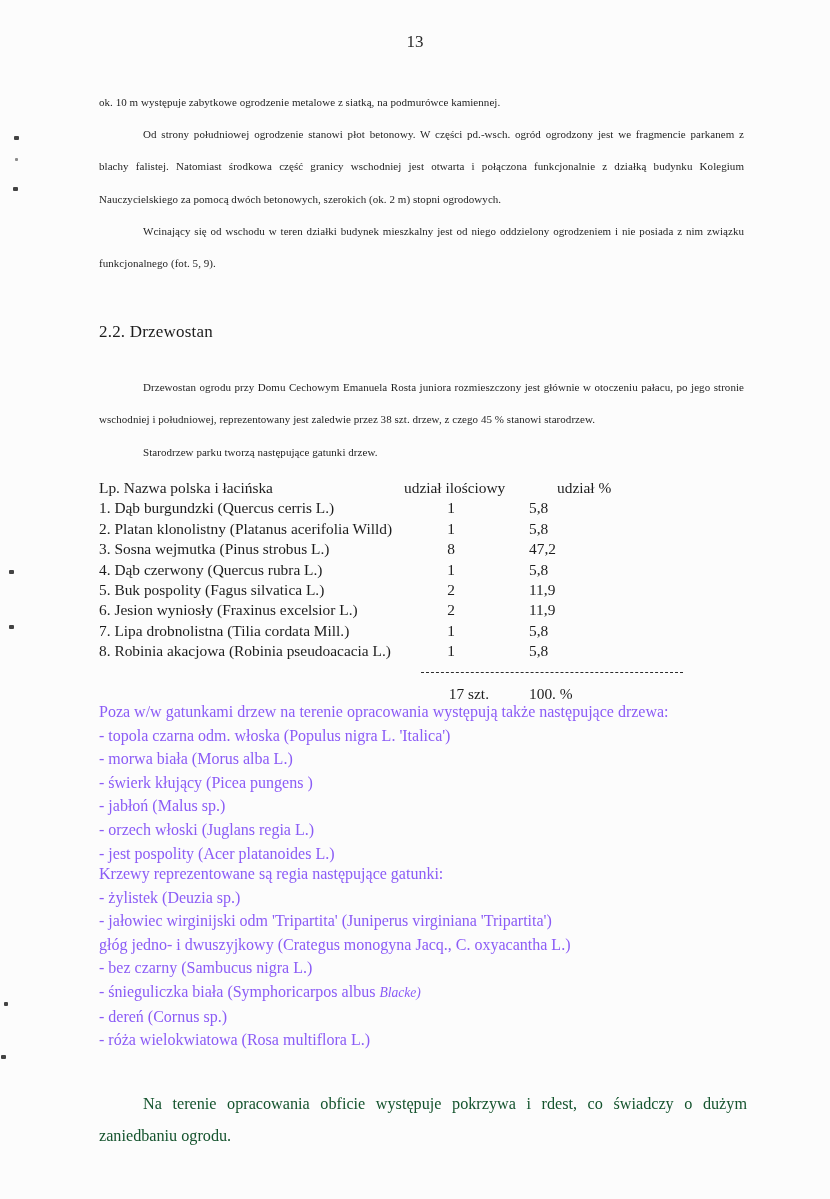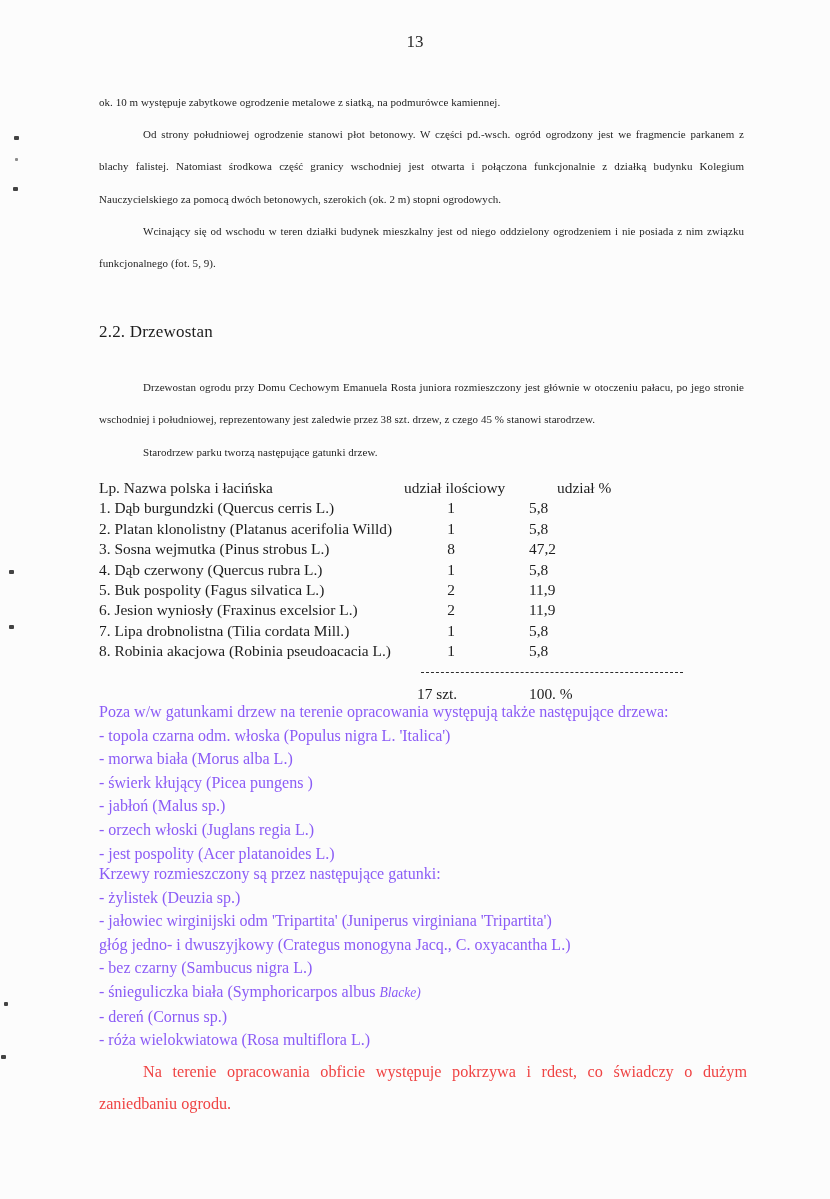--- a/index.html
+++ b/index.html
@@ -116,21 +116,21 @@
     border-top: 1.4px dashed #2b2b2b;
   }
   .total-row {
     position: relative;
     height: 22px;
     white-space: nowrap;
   }
   .total-row .c-qty {
     left: 318px;
     width: 72px;
-    text-align: left;
+    text-align: right;
   }
   .total-row .c-pct {
     left: 430px;
   }
 
   
   .list-block {
     position: absolute;
     left: 99px;
     width: 660px;
@@ -150,28 +150,28 @@
     font-size: 13.6px;
     font-style: italic;
   }
 
   #trees-block { top: 700px; }
   #shrubs-block { top: 862px; }
 
   .closing {
     position: absolute;
     left: 99px;
-    top: 1040px;
+    top: 1072px;
     width: 648px;
     font-size: 16.2px;
     line-height: 32.2px;
     text-align: justify;
     text-align-last: left;
     text-indent: 44px;
-    color: #ef4444;
+    color: #14532d;
   }
 
   
   .speckle {
     position: absolute;
     background: #1a1a1a;
     border-radius: 1px;
     opacity: 0.82;
   }
 </style>
@@ -255,21 +255,21 @@
     <span class="lead">Poza w/w gatunkami drzew na terenie opracowania występują także następujące drzewa:</span>
     <span class="li">- topola czarna odm. włoska (Populus nigra L. 'Italica')</span>
     <span class="li">- morwa biała (Morus alba L.)</span>
     <span class="li">- świerk kłujący (Picea pungens )</span>
     <span class="li">- jabłoń (Malus sp.)</span>
     <span class="li">- orzech włoski (Juglans regia L.)</span>
     <span class="li">- jest pospolity (Acer platanoides L.)</span>
   </div>
 
   <div class="list-block" id="shrubs-block">
-    <span class="lead">Krzewy rozmieszczony są przez następujące gatunki:</span>
+    <span class="lead">Krzewy reprezentowane są regia następujące gatunki:</span>
     <span class="li">- żylistek (Deuzia sp.)</span>
     <span class="li">- jałowiec wirginijski odm 'Tripartita' (Juniperus virginiana 'Tripartita')</span>
     <span class="li">głóg jedno- i dwuszyjkowy (Crategus monogyna Jacq., C. oxyacantha L.)</span>
     <span class="li">- bez czarny (Sambucus nigra L.)</span>
     <span class="li"><span>- śnieguliczka biała (Symphoricarpos albus </span><span class="small-italic">Blacke)</span></span>
     <span class="li">- dereń (Cornus sp.)</span>
     <span class="li">- róża wielokwiatowa (Rosa multiflora L.)</span>
   </div>
 
   <p class="closing">Na terenie opracowania obficie występuje pokrzywa i rdest, co świadczy o dużym zaniedbaniu ogrodu.</p>

